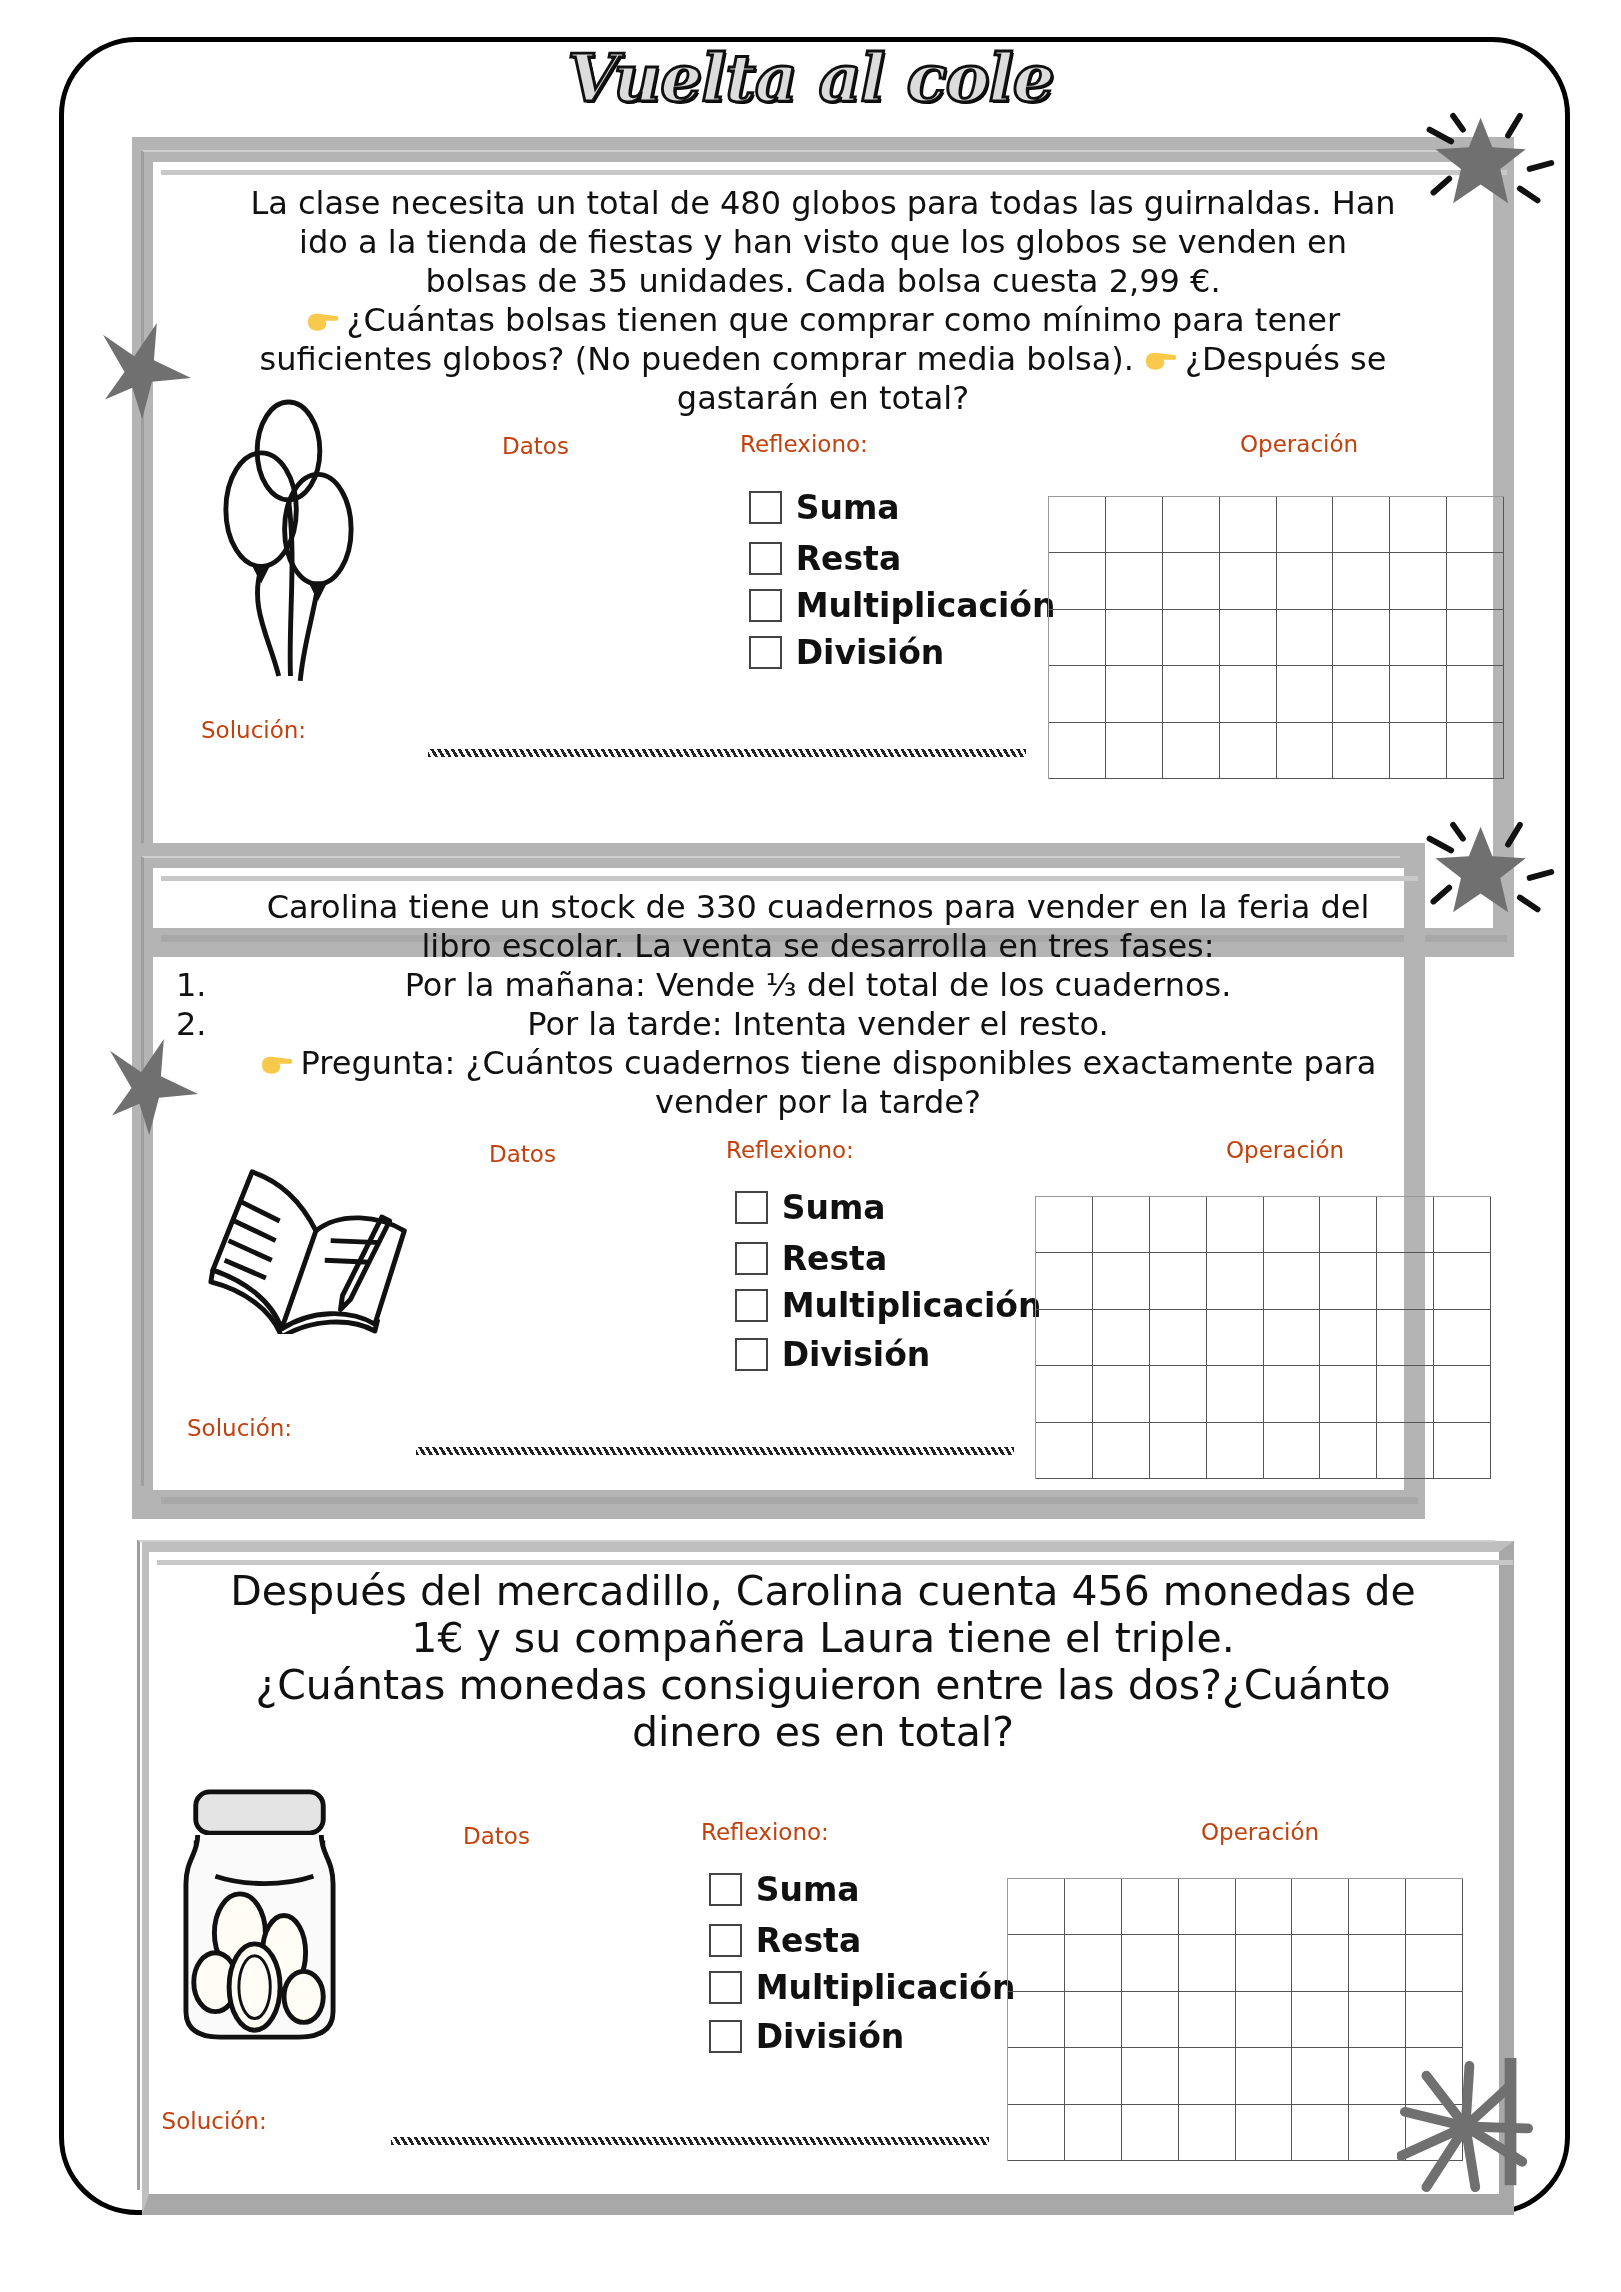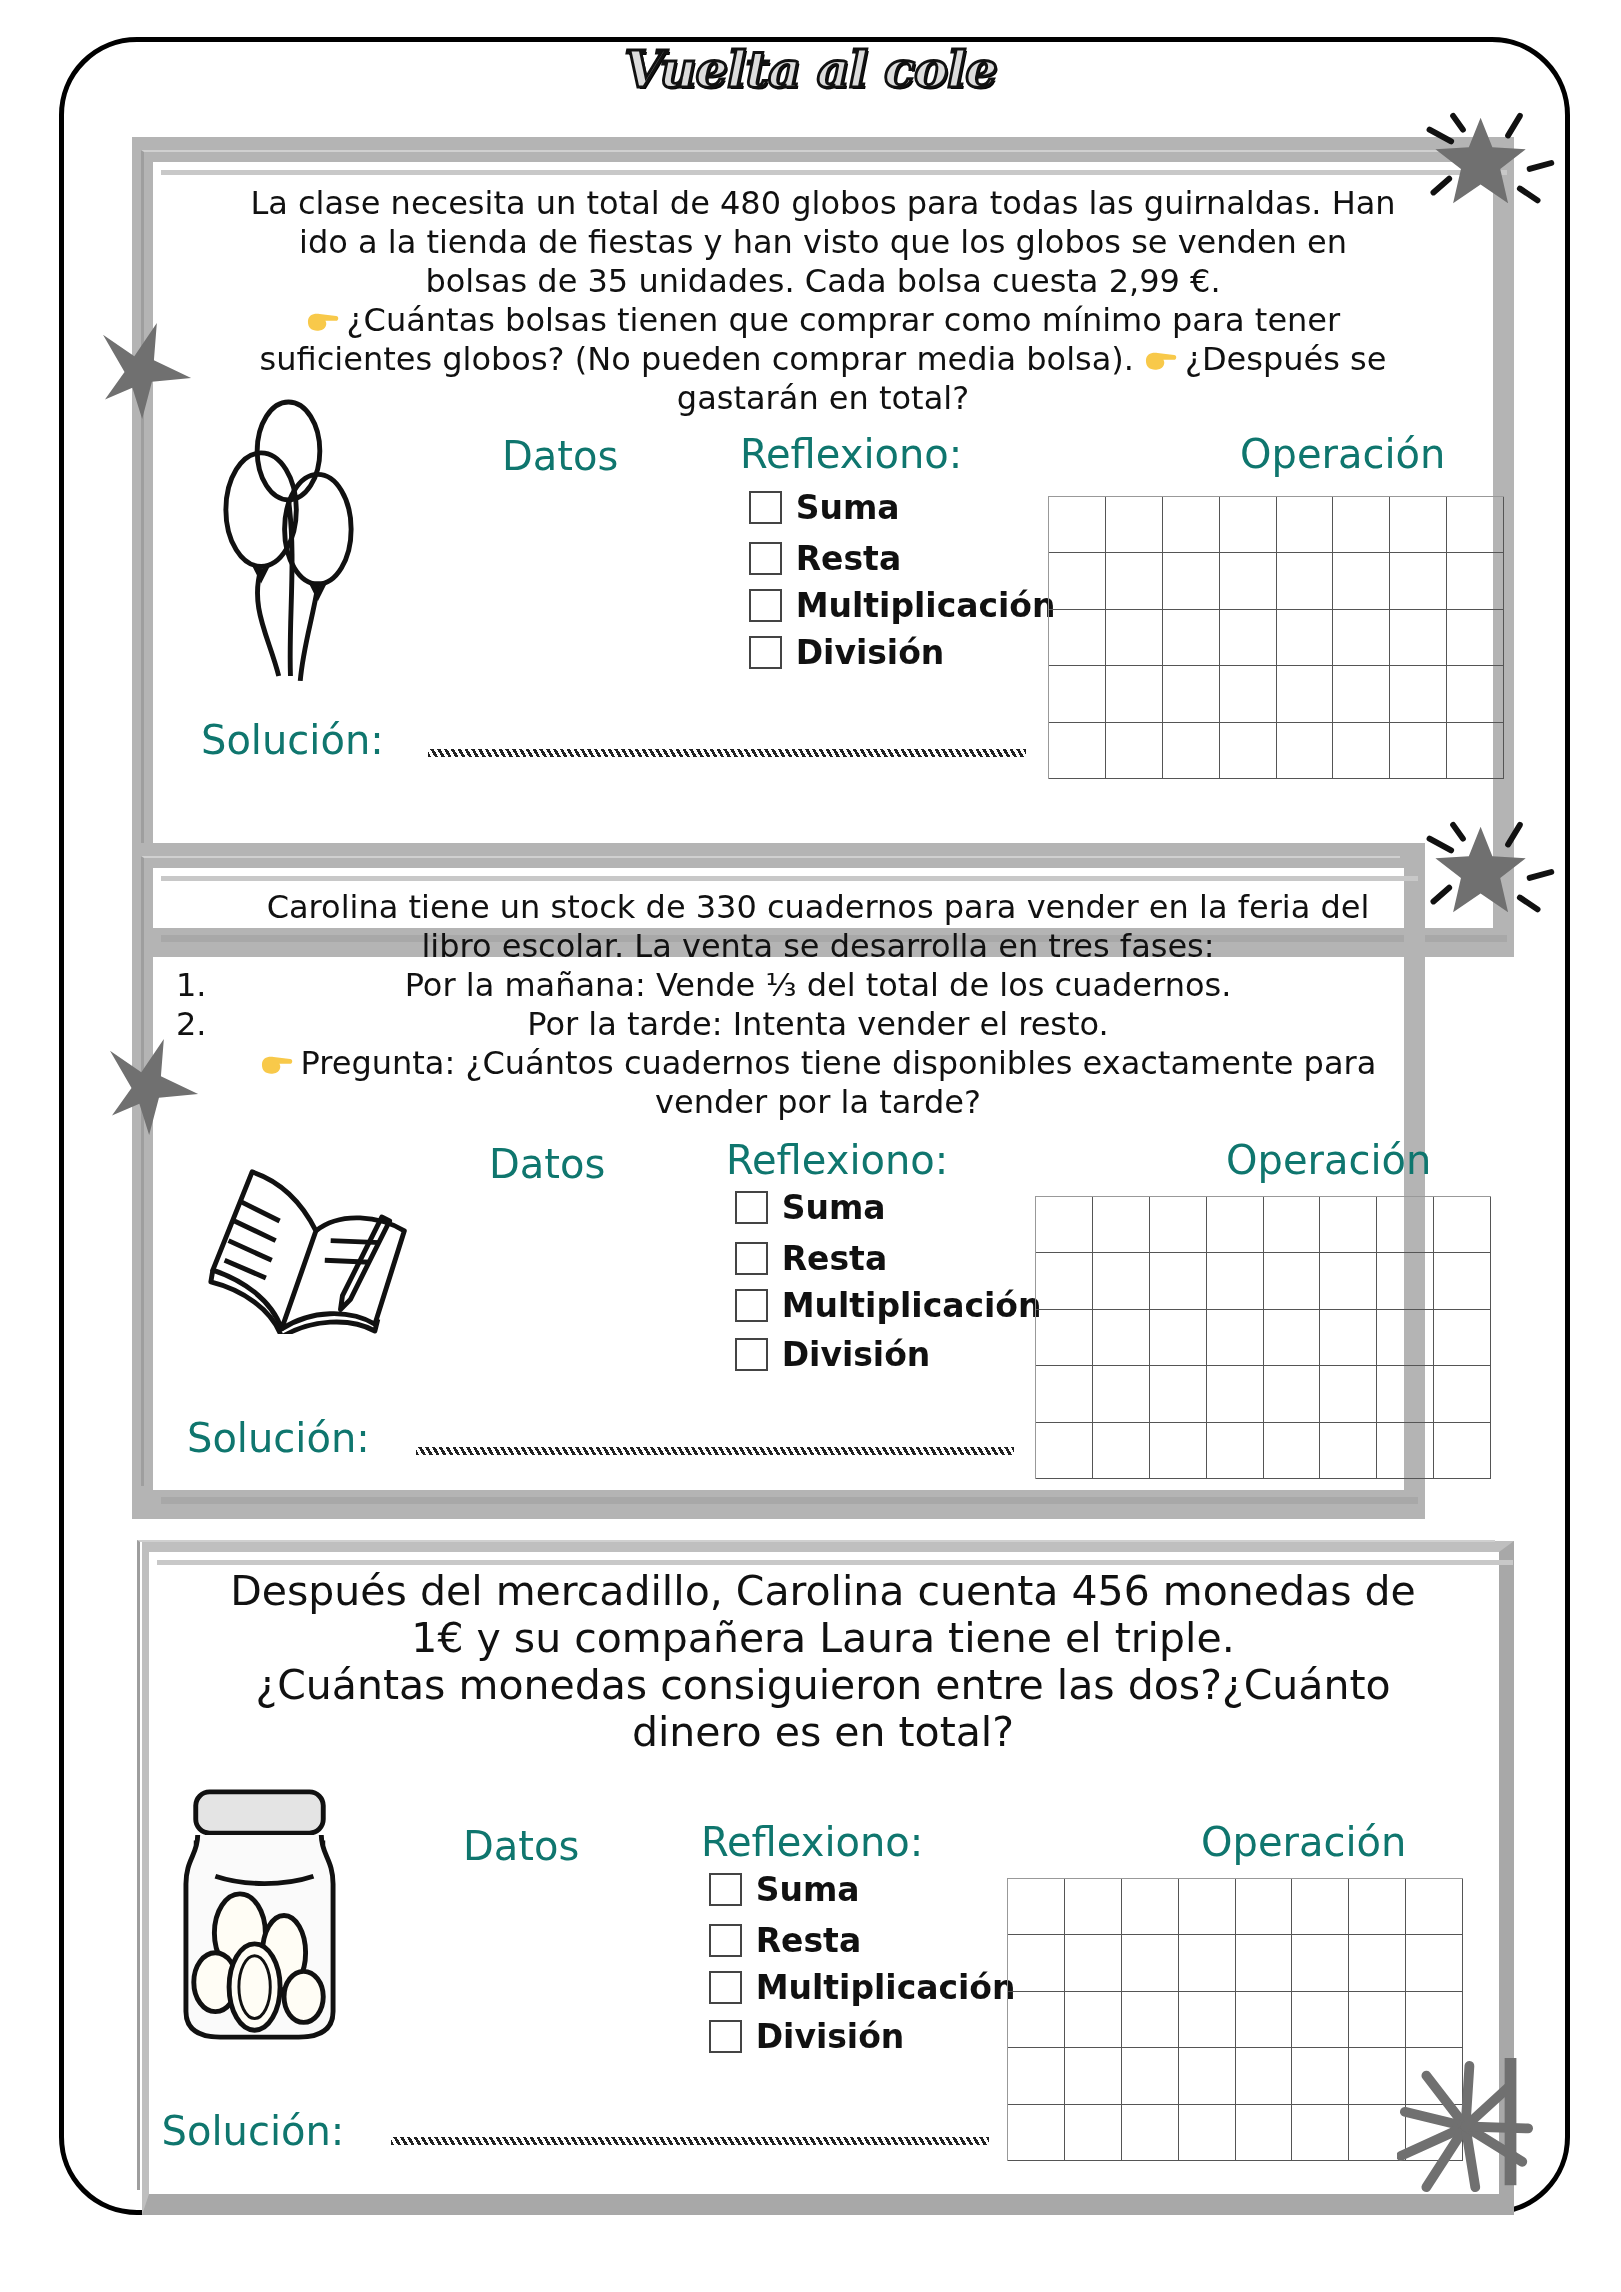--- a/index.html
+++ b/index.html
@@ -6,21 +6,21 @@
     body { width: 1621px; height: 2293px; position: relative; overflow: hidden; font-family: "DejaVu Sans", sans-serif; color: #111; }
 
     .page-frame {
       position: absolute; left: 59px; top: 37px; width: 1511px; height: 2178px;
       border: 5.9px solid #000; border-radius: 78px; box-sizing: border-box;
     }
 
     .title {
       position: absolute; left: 0; top: 39px; width: 1621px; text-align: center;
       font-family: "DejaVu Serif", serif; font-style: italic; font-weight: bold;
-      font-size: 51px; color: #dcdcdc; letter-spacing: -1px;
+      font-size: 66px; color: #dcdcdc; letter-spacing: -1px;
       -webkit-text-stroke: 2.9px #111;
       text-shadow: 2px 2px 0 #000;
     }
 
     .section { position: absolute; box-sizing: border-box; }
     .brush-frame {
       position: absolute; inset: 0; box-sizing: border-box;
       border: 21.6px solid #b4b4b4;
       border-top-width: 25.5px; border-bottom-width: 29px;
     }
@@ -51,21 +51,21 @@
     .prob-line { display: block; }
     .list-line { display: flex; text-align: left; }
     .list-num { width: 59px; display: inline-block; }
     .list-text { flex: 1; text-align: center; padding-right: 59px; }
 
     .hand-icon {
       display: inline-block; width: 33px; height: 23.5px; vertical-align: -2px; margin-right: 7.8px; position: relative;
     }
     .hand-icon svg { width: 33px; height: 23.5px; }
 
-    .label { position: absolute; font-size: 40px; color: #0f766e; }
+    .label { position: absolute; font-size: 23px; color: #c2410c; }
 
     .checkbox-row { position: absolute; display: flex; align-items: center; }
     .checkbox {
       width: 33px; height: 33px; border: 2px solid #444; box-sizing: border-box; background: #fff; margin-right: 13.7px;
     }
     .checkbox-label { font-size: 33px; color: #111; font-weight: bold; }
 
     .grid {
       position: absolute; display: grid;
       grid-template-columns: repeat(8, 1fr); grid-template-rows: repeat(5, 1fr);

